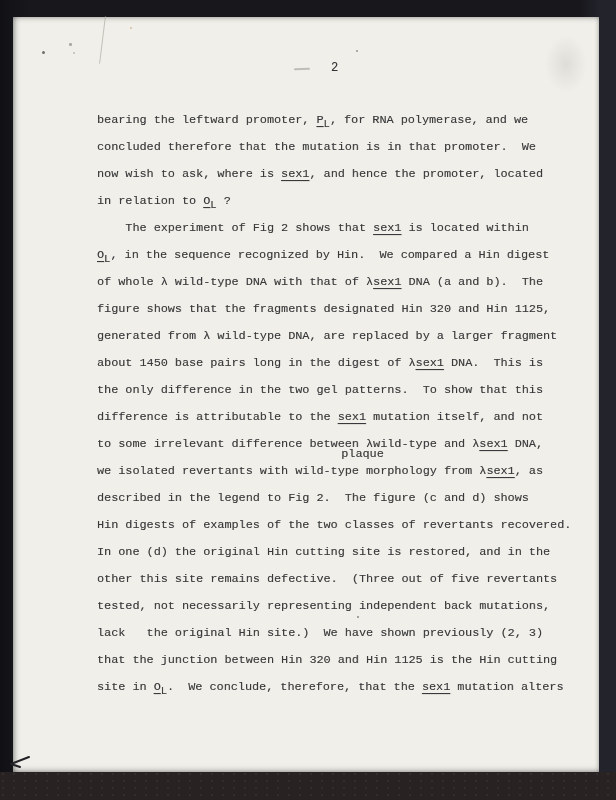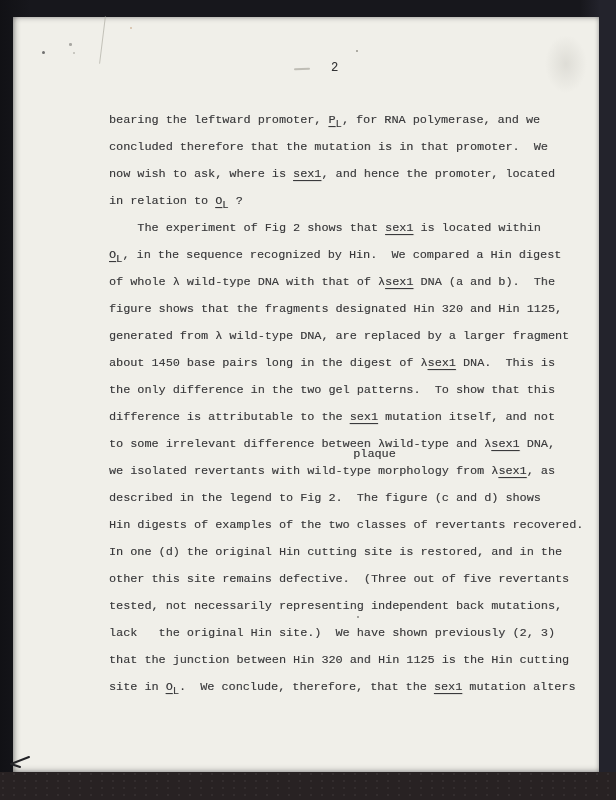--- a/index.html
+++ b/index.html
@@ -23,21 +23,21 @@
       inset -3px 0 5px -3px rgba(20,20,25,0.25),
       inset 0 4px 6px -4px rgba(20,20,25,0.30),
       inset 0 -4px 7px -4px rgba(20,20,25,0.40);
   }
   .page-number{
     position:absolute;left:318px;top:42px;
     font-size:12px;line-height:18px;color:#333335;
     text-shadow:0.3px 0.3px 0.3px rgba(55,55,55,0.4);
   }
   .text-block{
-    position:absolute;left:96px;top:90px;width:490px;
+    position:absolute;left:84px;top:90px;width:490px;
     font-size:11.8px;color:#3a3a3c;white-space:pre;
     text-shadow:0.3px 0.3px 0.3px rgba(55,55,55,0.38);
   }
   .line{height:27px;line-height:27px;white-space:pre;}
   .line.insertion{position:relative;height:0;line-height:0;overflow:visible;}
   .line.insertion .seg{position:absolute;left:34.5ch;top:-11px;line-height:14px;}
   .seg{white-space:pre;}
   .seg.u{text-decoration:underline;text-underline-offset:2.5px;text-decoration-thickness:1px;}
   .seg.sub{position:relative;top:4px;font-size:10.5px;line-height:0;}
   

